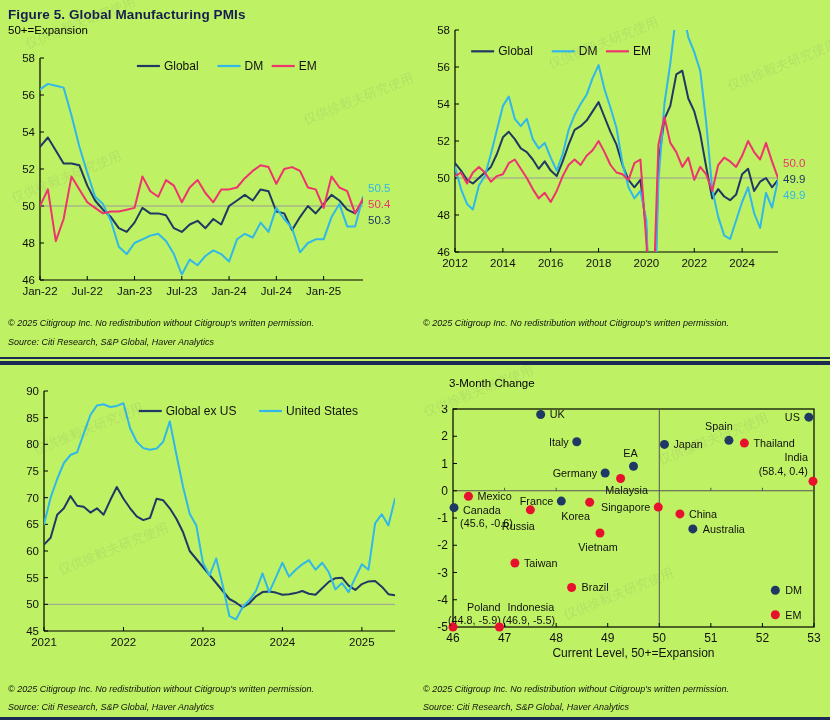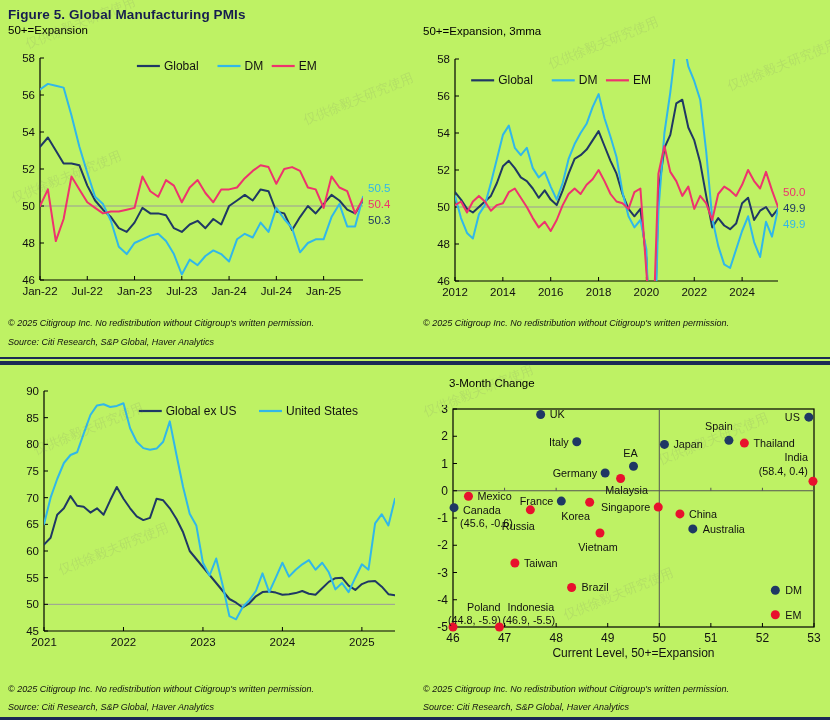--- a/index.html
+++ b/index.html
@@ -84,21 +84,20 @@
           <text x="360" y="140.14999999999998" font-size="11.5" fill="#31b7e9">50.5</text>
           <text x="360" y="156.14999999999998" font-size="11.5" fill="#ee336e">50.4</text>
           <text x="360" y="172.14999999999998" font-size="11.5" fill="#1f3864">50.3</text>
         </svg>
       <div class="foot copy1">© 2025 Citigroup Inc. No redistribution without Citigroup's written permission.</div>
       <div class="foot src1">Source: Citi Research, S&amp;P Global, Haver Analytics</div>
     </section>
 
     <section class="panel">
       <div class="fig-title-spacer"></div>
-      <div class="axis-caption">50+=Expansion, 3mma</div>
       <svg id="chart1" width="399" height="250">
           <defs>
             <clipPath id="clip1">
               <rect x="32" y="6" width="323" height="222"></rect>
             </clipPath>
           </defs>
           <line x1="32" y1="154" x2="355" y2="154" stroke="#9a9a9a" stroke-width="1"></line>
           <line x1="32" y1="6" x2="32" y2="228" stroke="#000" stroke-width="1.2"></line>
           <line x1="32" y1="228" x2="355" y2="228" stroke="#000" stroke-width="1.2"></line>
           <line x1="32" y1="228" x2="36" y2="228" stroke="#000" stroke-width="1"></line>

